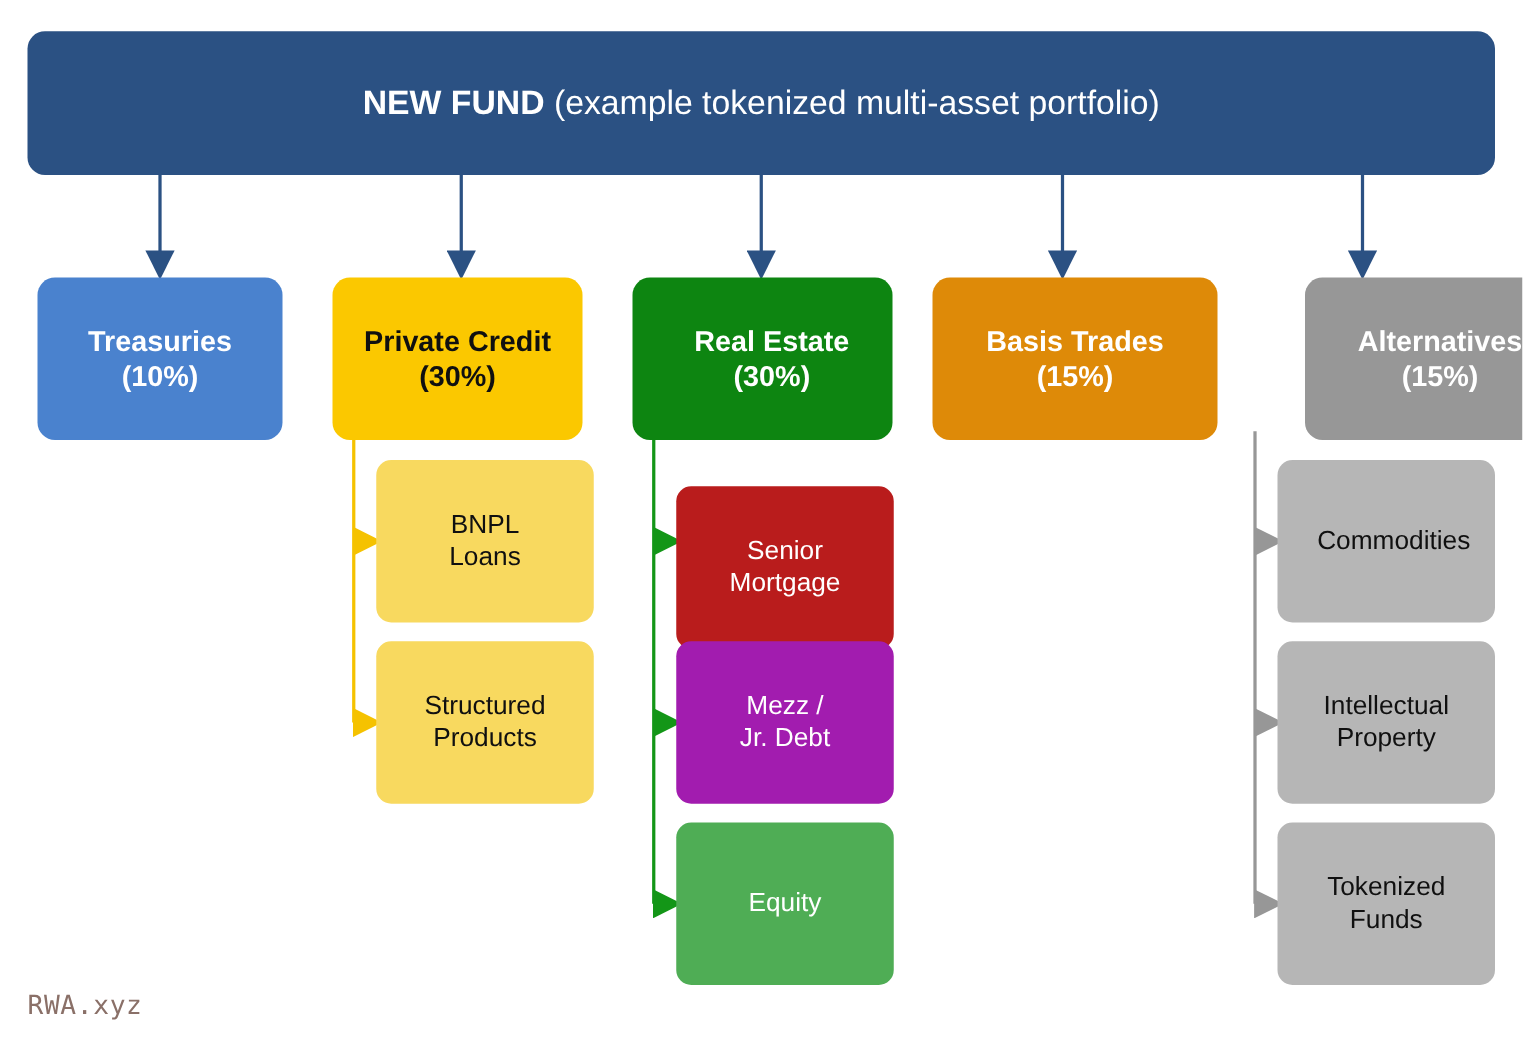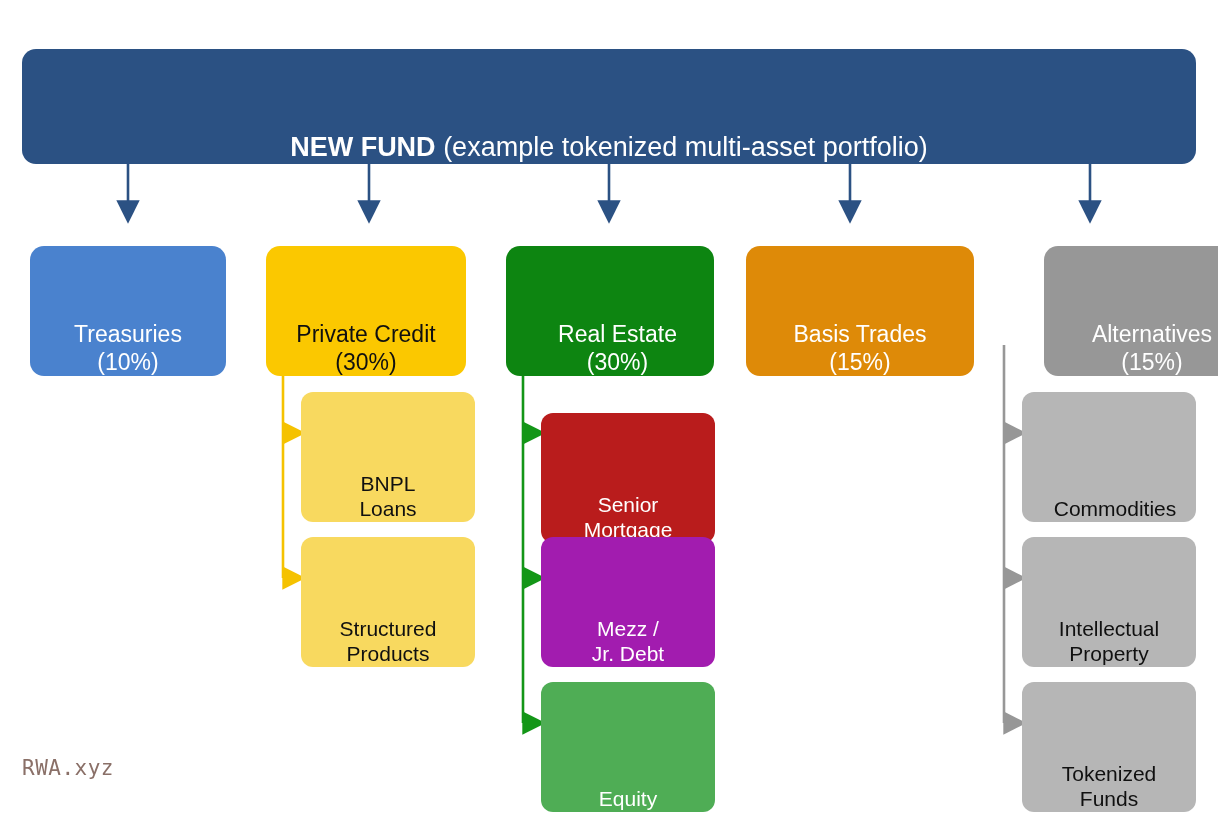--- a/index.html
+++ b/index.html
@@ -24,24 +24,23 @@
     width: 1218px;
     height: 840px;
     pointer-events: none;
   }
   .node {
     position: absolute;
     box-sizing: border-box;
     display: flex;
     flex-direction: column;
     align-items: center;
-    justify-content: flex-end;
+    justify-content: center;
     text-align: center;
     line-height: 1.22;
-    margin-top: 24px;
   }
   
   #root-node {
     left: 22px;
     top: 25px;
     width: 1174px;
     height: 115px;
     background: #2b5183;
     border-radius: 14px;
     color: #ffffff;
@@ -49,37 +48,37 @@
   }
   #root-node .title-strong { font-weight: bold; }
   #root-node .title-rest   { font-weight: normal; }
 
   
   .cat {
     top: 222px;
     height: 130px;
     border-radius: 14px;
     font-size: 23px;
-    font-weight: normal;
+    font-weight: bold;
   }
   .cat .pct { display: block; }
 
   
   .child {
     border-radius: 12px;
     font-size: 21px;
     font-weight: normal;
     width: 174px;
     height: 130px;
   }
 
   #watermark {
     position: absolute;
     left: 22px;
-    top: 756px;
+    top: 792px;
     font-family: "DejaVu Sans Mono", "Liberation Mono", monospace;
     font-size: 21px;
     color: #8a7068;
     letter-spacing: 0.5px;
   }
 </style>
 </head>
 <body>
 
 <div id="canvas" style="background: rgb(255, 255, 255);">

